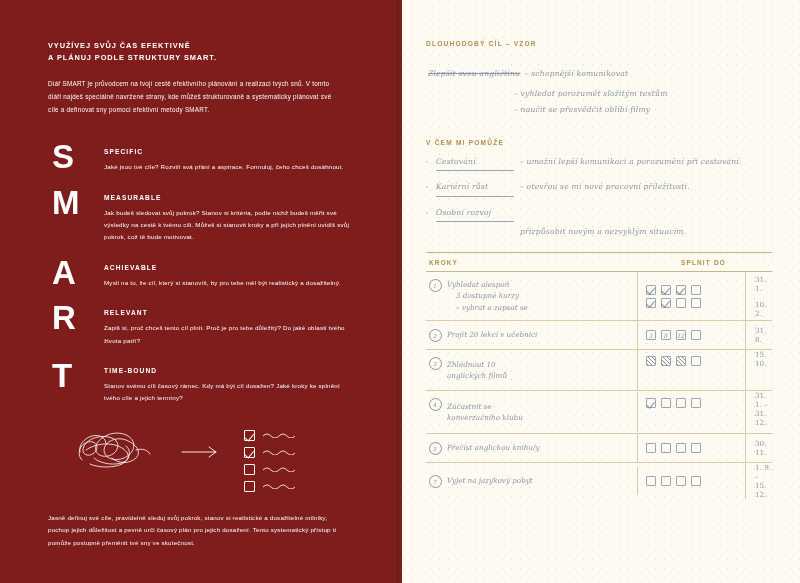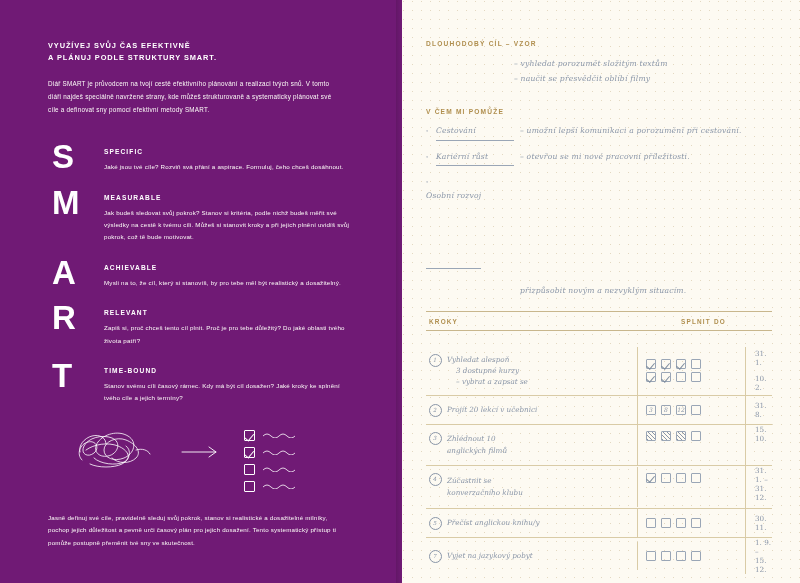--- a/index.html
+++ b/index.html
@@ -19,21 +19,21 @@
     height: 583px;
     background: #ffffff;
     display: flex;
   }
 
   
   .left-page {
     position: relative;
     width: 402px;
     height: 583px;
-    background: #701a75;
+    background: #7f1d1d;
     color: #ffffff;
     box-sizing: border-box;
     padding: 40px 30px 30px 48px;
   }
   .left-page::after {
     content: "";
     position: absolute;
     top: 0; right: 0;
     width: 6px; height: 100%;
     background: linear-gradient(to right, rgba(0,0,0,0.12), rgba(0,0,0,0.0));
@@ -434,53 +434,57 @@
 
     <div class="lp-footer">Jasně definuj své cíle, pravidelně sleduj svůj pokrok, stanov si realistické a dosažitelné milníky, pochop jejich důležitost a pevně urči časový plán pro jejich dosažení. Tento systematický přístup ti pomůže postupně přeměnit tvé sny ve skutečnost.</div>
   </div>
 
   <div class="right-page">
     <div class="rp-inner">
 
       <div class="rp-section-title">DLOUHODOBÝ CÍL – VZOR</div>
 
       <div class="goal-block">
+        <div class="goal-line">
+          <span class="hand hand-strike">Zlepšit svou angličtinu</span>
+          <span class="hand">– schopnější komunikovat</span>
+        </div>
         <div class="goal-sub hand">– vyhledat porozumět složitým textům</div>
         <div class="goal-sub hand">– naučit se přesvědčit oblíbí filmy</div>
       </div>
 
       <div class="rp-section-title">V ČEM MI POMŮŽE</div>
 
       <div class="help-block">
         <div class="help-row">
           <span class="help-bullet">◦</span>
           <span class="help-label hand">Cestování</span>
           <span class="help-text hand">– umožní lepší komunikaci a porozumění při cestování.</span>
         </div>
         <div class="help-row">
           <span class="help-bullet">◦</span>
           <span class="help-label hand">Kariérní růst</span>
           <span class="help-text hand">– otevřou se mi nové pracovní příležitosti.</span>
         </div>
         <div>
-          <div class="help-row" style="margin-bottom:17px;flex-direction:column;">
+          <div class="help-row" style="margin-bottom:5px;">
             <span class="help-bullet">◦</span>
             <span class="help-label hand">Osobní rozvoj</span>
           </div>
           <span class="help-text2 hand">přizpůsobit novým a nezvyklým situacím.</span>
         </div>
       </div>
 
       <div class="table-wrap">
         <div class="table-head">
           <div class="th-steps">KROKY</div>
           <div class="th-due">SPLNIT DO</div>
         </div>
 
-        <div class="trow" style="min-height:48px;margin-top:16px;">
+        <div class="trow" style="min-height:48px;">
           <div class="c-num" style="align-self:flex-start; padding-top:7px;">
             <span class="num-circle">1</span>
           </div>
           <div class="c-task">
             <div class="task-line">Vyhledat alespoň</div>
             <div class="task-line indent">3 dostupné kurzy</div>
             <div class="task-line indent">– vybrat a zapsat se</div>
           </div>
           <div class="c-boxes" style="min-height:48px;">
             <div class="boxes-stack">

